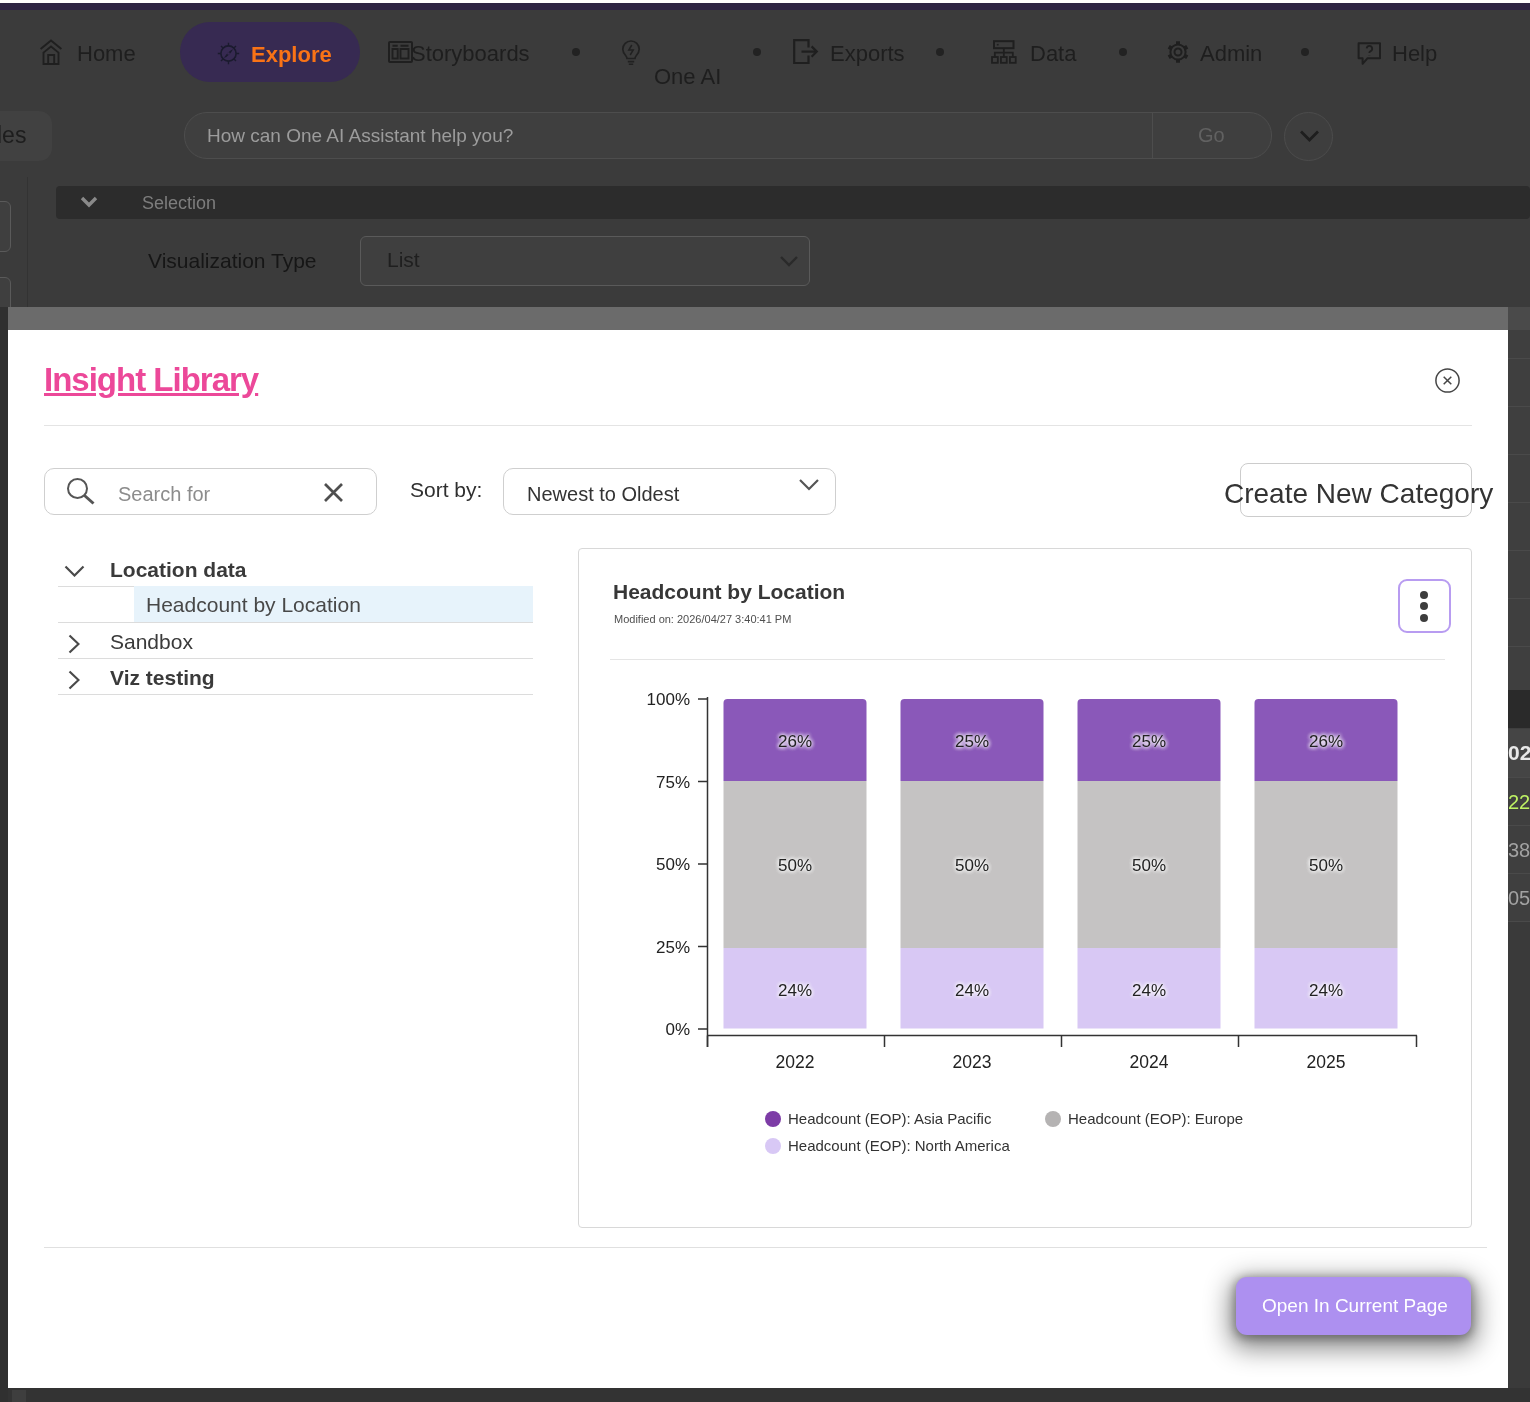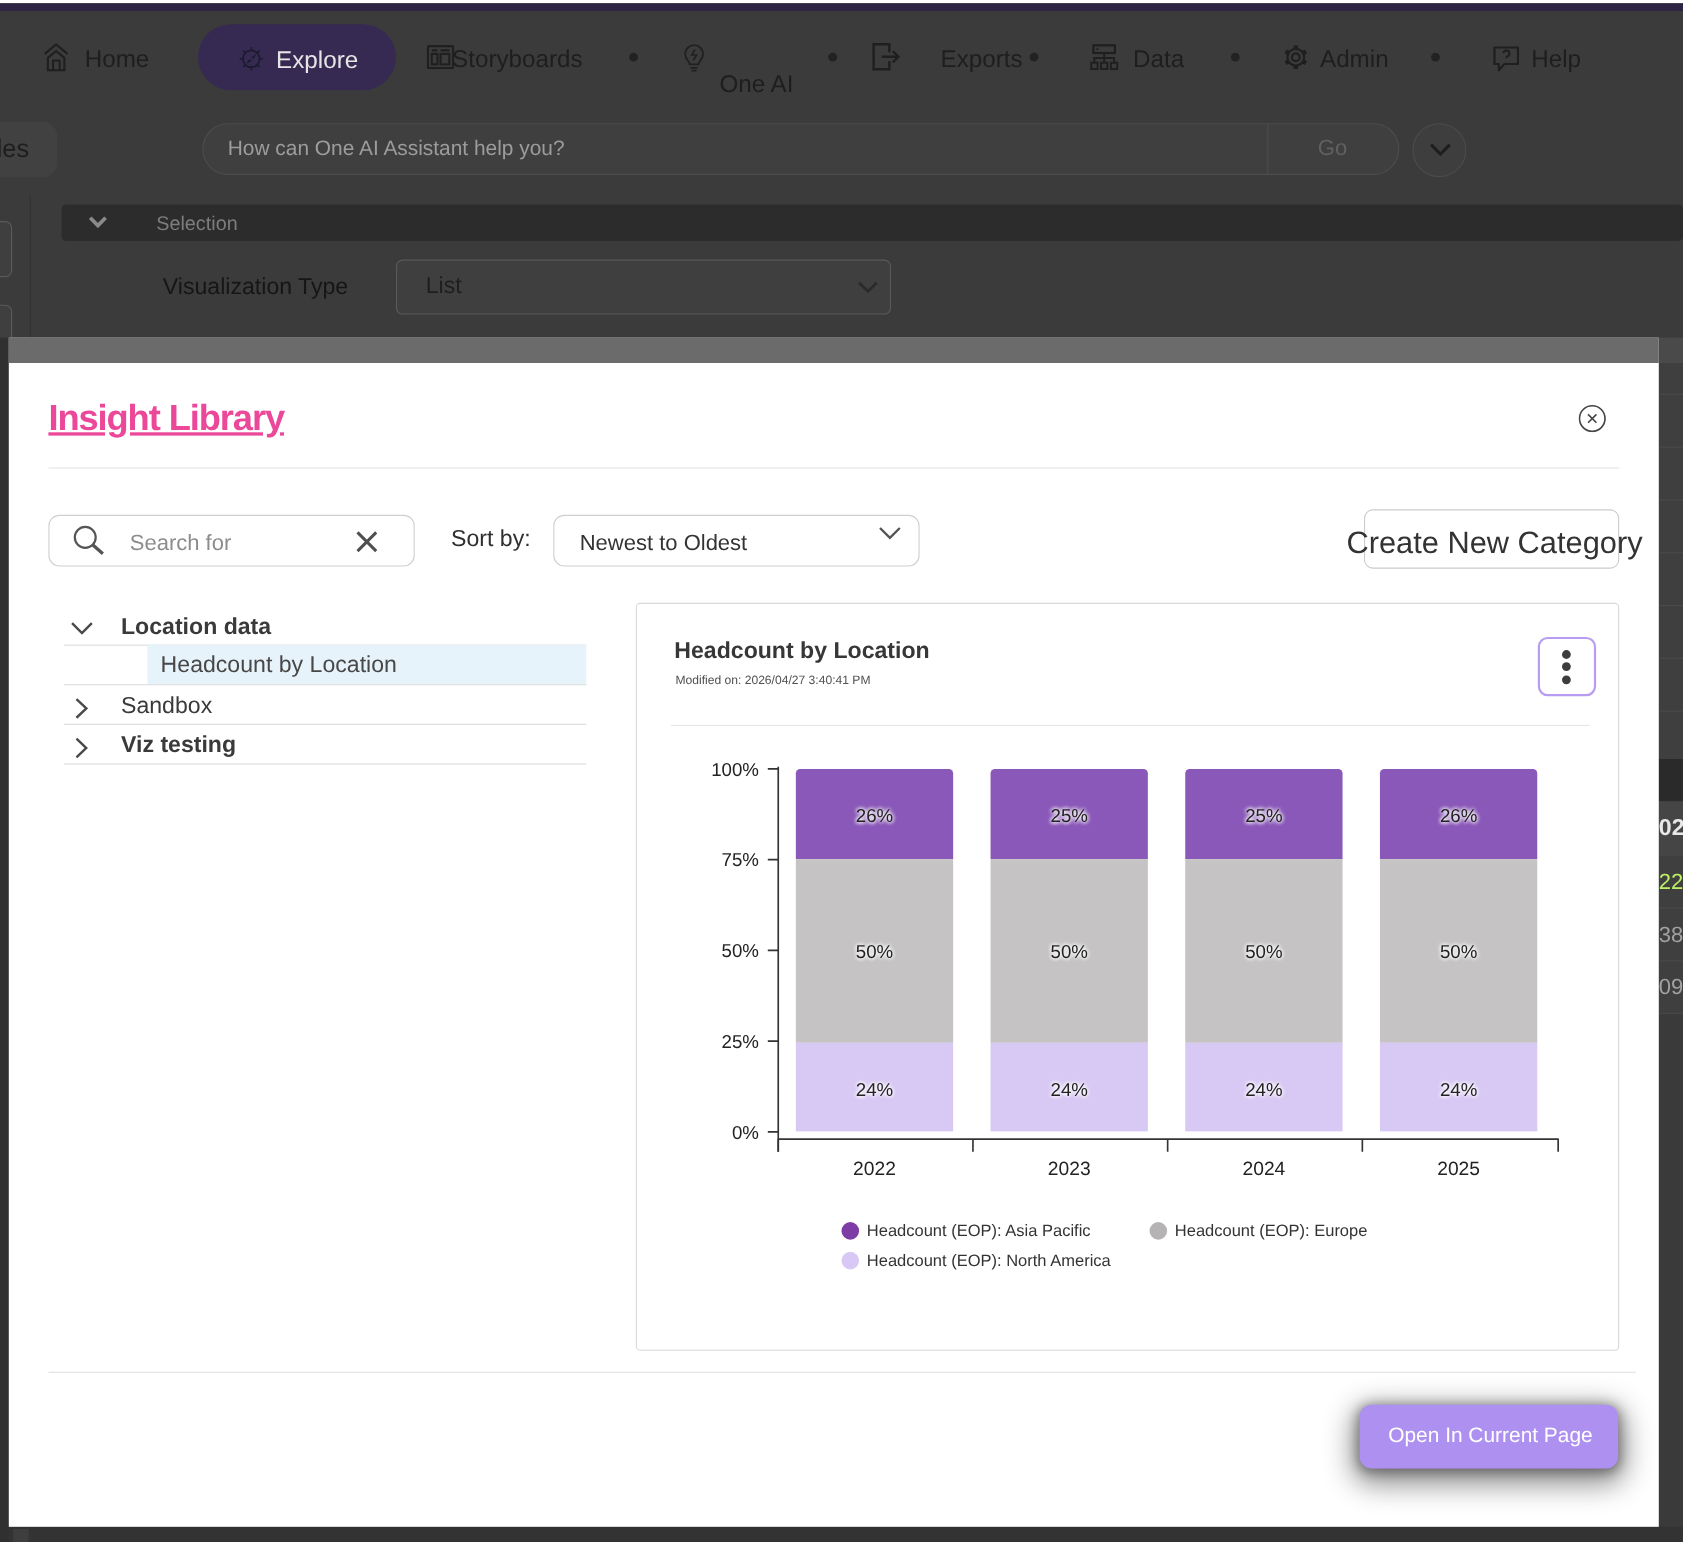--- a/index.html
+++ b/index.html
@@ -24,21 +24,21 @@
     </svg>
     <span class="abs" style="left:77px;top:17px;">Home</span>
 
     <div class="abs" style="left:180px;top:-2px;width:180px;height:60px;background:#372a52;border-radius:30px;"></div>
     <svg class="abs" style="left:217px;top:18px" width="23" height="23" viewBox="0 0 23 23" fill="none" stroke="#1b1b2e" stroke-width="1.6">
       <circle cx="11.5" cy="11.5" r="7.6"></circle>
       <path d="M11.5 0.8 V3.4 M11.5 19.6 V22.2 M0.8 11.5 H3.4 M19.6 11.5 H22.2 M4 4 L5.8 5.8 M17.2 17.2 L19 19 M19 4 L17.2 5.8 M5.8 17.2 L4 19" stroke-width="1.4"></path>
       <path d="M16.1 6.9 Q13.2 13.2 6.9 16.1 Q10 10 16.1 6.9 Z" fill="#1b1b2e" stroke="none"></path>
       <circle cx="11.5" cy="11.5" r="1.3" fill="#372a52" stroke="none"></circle>
     </svg>
-    <span class="abs" style="left:251px;top:18px;font-weight:normal;font-size:22px;color:#e5e5e5;">Explore</span>
+    <span class="abs" style="left:251px;top:18px;font-weight:bold;font-size:22px;color:#f97316;">Explore</span>
 
     <svg class="abs" style="left:388px;top:17px" width="25" height="22" viewBox="0 0 25 22" fill="none" stroke="#1f1f1f" stroke-width="2">
       <rect x="1" y="1" width="23" height="20" rx="1"></rect>
       <path d="M4.5 4.8 H9.7 M12.5 4.8 H20.5" stroke-width="1.9"></path>
       <rect x="4.5" y="8" width="5.2" height="9.5" stroke-width="1.9"></rect>
       <rect x="12.5" y="8" width="8" height="9.5" stroke-width="1.9"></rect>
     </svg>
     <span class="abs" style="left:411px;top:17px;">Storyboards</span>
 
     <div class="abs" style="left:572px;top:24px;width:8px;height:8px;border-radius:50%;background:#222;"></div>
@@ -50,21 +50,21 @@
     </svg>
     <span class="abs" style="left:654px;top:17px;margin-top:23px;">One AI</span>
 
     <div class="abs" style="left:753px;top:24px;width:8px;height:8px;border-radius:50%;background:#222;"></div>
 
     <svg class="abs" style="left:791px;top:15px" width="28" height="26" viewBox="0 0 28 26" fill="none" stroke="#1f1f1f" stroke-width="2.2">
       <path d="M17.5 8.5 V1.2 H3.2 V24 H17.5 V16.5"></path>
       <path d="M10.5 12.6 H25.5"></path>
       <path d="M20.6 7.4 L25.8 12.6 L20.6 17.8"></path>
     </svg>
-    <span class="abs" style="left:830px;top:17px;margin-left:25px;">Exports</span>
+    <span class="abs" style="left:830px;top:17px;">Exports</span>
 
     <div class="abs" style="left:936px;top:24px;width:8px;height:8px;border-radius:50%;background:#222;"></div>
 
     <svg class="abs" style="left:991px;top:16px" width="26" height="24" viewBox="0 0 26 24" fill="none" stroke="#1f1f1f" stroke-width="2">
       <rect x="3" y="1.2" width="19.5" height="7"></rect>
       <path d="M5.8 4.7 H7.6" stroke-width="1.6"></path>
       <path d="M12.8 8.2 V12.7 M3.8 17 V12.7 H21.8 V17 M12.8 12.7 V17" stroke-width="1.8"></path>
       <rect x="1" y="17" width="5.8" height="5.8" stroke-width="1.8"></rect>
       <rect x="9.9" y="17" width="5.8" height="5.8" stroke-width="1.8"></rect>
       <rect x="18.9" y="17" width="5.8" height="5.8" stroke-width="1.8"></rect>
@@ -133,21 +133,21 @@
     <div class="abs" style="left:0;top:147px;width:22px;height:1px;background:#4a4a4a;"></div>
     <div class="abs" style="left:0;top:195px;width:22px;height:1px;background:#4a4a4a;"></div>
     <div class="abs" style="left:0;top:243px;width:22px;height:1px;background:#4a4a4a;"></div>
     <div class="abs" style="left:0;top:291px;width:22px;height:1px;background:#4a4a4a;"></div>
     <div class="abs" style="left:0;top:339px;width:22px;height:1px;background:#4a4a4a;"></div>
     <div class="abs" style="left:0;top:383px;width:22px;height:38px;background:#2a2a2a;"></div>
     <div class="abs" style="left:0;top:422px;width:22px;height:48px;background:#454545;"></div>
     <span class="abs" style="left:0px;top:434px;font-size:21px;font-weight:bold;color:#e8e8e8;">02</span>
     <span class="abs" style="left:0px;top:484px;font-size:20px;color:#bef264;">22</span>
     <span class="abs" style="left:0px;top:532px;font-size:20px;color:#a2a2a2;">38</span>
-    <span class="abs" style="left:0px;top:580px;font-size:20px;color:#a2a2a2;">09</span>
+    <span class="abs" style="left:0px;top:580px;font-size:20px;color:#a2a2a2;">05</span>
     <div class="abs" style="left:0;top:470px;width:22px;height:1px;background:#4a4a4a;"></div>
     <div class="abs" style="left:0;top:518px;width:22px;height:1px;background:#4a4a4a;"></div>
     <div class="abs" style="left:0;top:566px;width:22px;height:1px;background:#4a4a4a;"></div>
     <div class="abs" style="left:0;top:614px;width:22px;height:1px;background:#4a4a4a;"></div>
     <div class="abs" style="left:0;top:615px;width:22px;height:466px;background:#3a3a3a;"></div>
   </div>
 
   <div class="abs" style="left:0;top:1388px;width:1530px;height:14px;background:#333;"></div>
   <div class="abs" style="left:12px;top:1390px;width:14px;height:12px;background:#3e3e3e;"></div>
 

